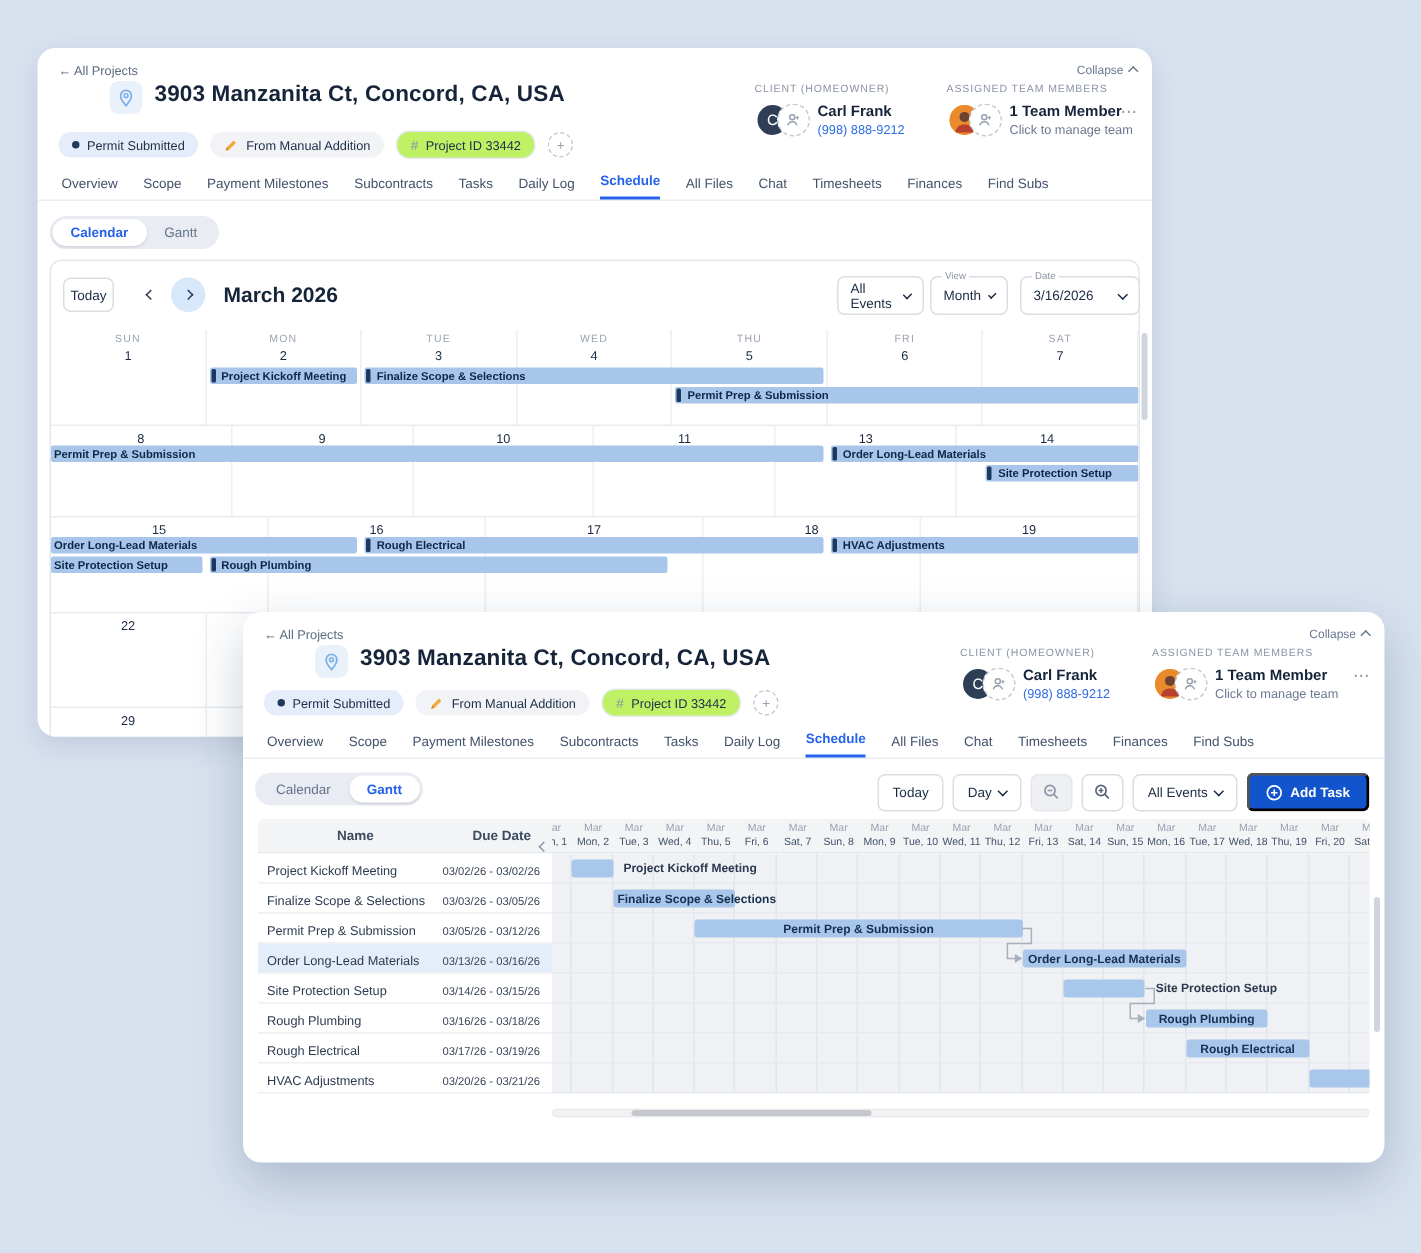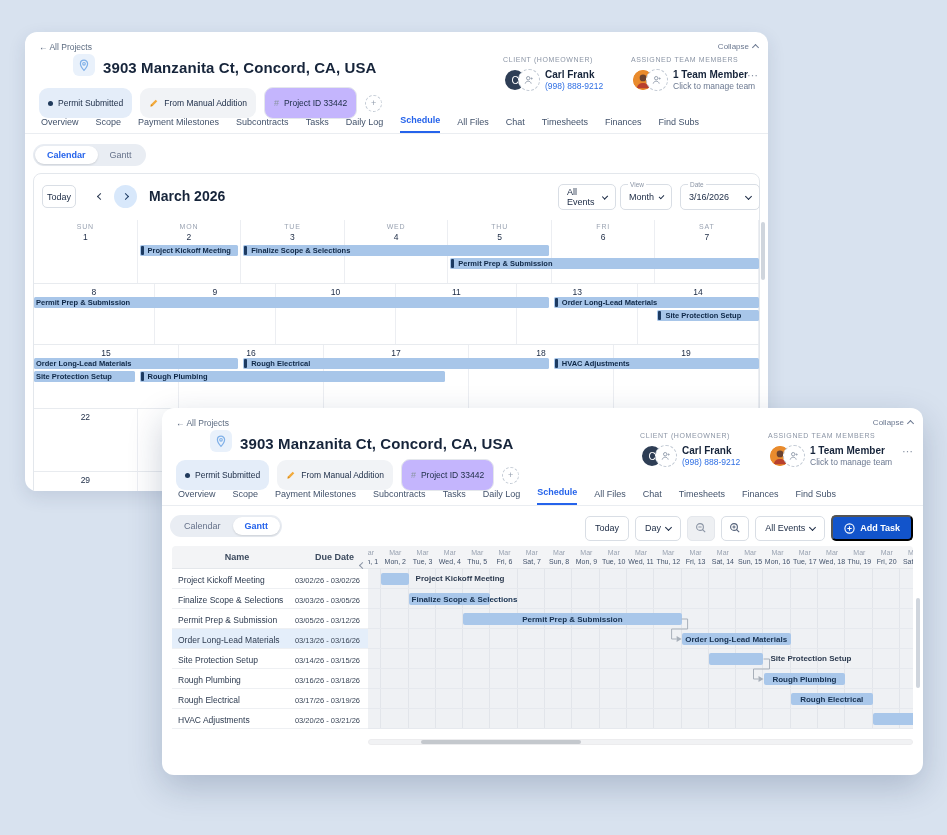--- a/index.html
+++ b/index.html
@@ -4,21 +4,21 @@
 <style>
   html,body{margin:0;padding:0;}
   body{width:947px;height:835px;background:#d8e2ef;position:relative;overflow:hidden;
        font-family:"Liberation Sans",sans-serif;color:#1b2a44;}
   .card{position:absolute;background:#fff;border-radius:12px;overflow:hidden;}
   .back-card{left:25px;top:32px;width:743px;height:459px;box-shadow:0 6px 18px rgba(30,50,90,.12);}
   .front-card{left:162px;top:408px;width:761px;height:367px;box-shadow:0 12px 34px rgba(20,40,80,.22);z-index:5;}
 
   
   .crumb{position:absolute;top:10px;left:14px;font-size:8.5px;color:#5c6b80;}
-  .title-row{position:absolute;top:22px;left:12px;display:flex;align-items:flex-end;gap:8px;padding-left:36px;}
+  .title-row{position:absolute;top:22px;left:12px;display:flex;align-items:flex-start;gap:8px;padding-left:36px;}
   .pin-box{width:22px;height:22px;border-radius:6px;background:#e9f1fb;display:flex;align-items:center;justify-content:center;}
   .win-title{font-size:15px;font-weight:bold;color:#16243a;letter-spacing:.1px;}
   .collapse{position:absolute;top:10px;right:10px;font-size:8px;color:#6b7890;display:flex;align-items:center;gap:4px;}
   .menu-dots{position:absolute;top:38px;right:10px;color:#8b95a5;font-size:11px;line-height:10px;}
   .menu-dots::before{content:"⋯";}
   .sec-label{font-size:7px;color:#8b95a5;letter-spacing:.6px;}
   .client-sec{position:absolute;top:24px;left:478px;}
   .team-sec{position:absolute;top:24px;left:606px;}
   .person-row{display:flex;align-items:center;margin-top:5px;gap:6px;}
   .avatars{position:relative;width:36px;height:24px;flex:0 0 auto;}
@@ -27,26 +27,26 @@
   .avatar.navy{background:#2e3e55;}
   .avatar.orange{background:#e98b2d;overflow:hidden;}
   .add-person{position:absolute;left:15px;top:1px;width:22px;height:22px;border-radius:50%;
               border:1px dashed #c2cad4;background:#fff;box-sizing:border-box;
               display:flex;align-items:center;justify-content:center;color:#97a1b0;}
   .p-name{font-size:10px;font-weight:bold;color:#16243a;line-height:12px;}
   .p-sub{font-size:8.5px;color:#2f6fe4;line-height:11px;}
   .p-sub.gray{color:#6b7890;}
   .badge-row{position:absolute;left:14px;display:flex;gap:8px;align-items:center;}
   .back-card .badge-row{top:55px;} .front-card .badge-row{top:51px;}
-  .badge{height:30px;display:flex;align-items:center;gap:5px;padding:0 9px;border-radius:9px;
+  .badge{height:17px;display:flex;align-items:center;gap:5px;padding:0 9px;border-radius:9px;
          font-size:8.5px;color:#20304a;white-space:nowrap;}
   .badge.status{background:#e4edf9;}
   .badge.status .dot{width:5px;height:5px;border-radius:50%;background:#203a5c;}
   .badge.source{background:#f1f3f6;}
-  .badge.pid{background:#c4b5fd;border:1px solid #e4e7ec;}
+  .badge.pid{background:#bef264;border:1px solid #e4e7ec;}
   .badge.pid .hash::before{content:"#";color:#8b95a5;font-size:9px;}
   .add-badge{width:15px;height:15px;border-radius:50%;border:1px dashed #c2cad4;color:#97a1b0;
              display:flex;align-items:center;justify-content:center;font-size:9px;}
   .add-badge::before{content:"+";}
   .tab-bar{position:absolute;left:0;right:0;display:flex;gap:17px;padding:0 10px 0 16px;
            border-bottom:1px solid #eaedf1;height:21px;align-items:flex-end;}
   .back-card .tab-bar{top:80px;} .front-card .tab-bar{top:76px;}
   .tab{font-size:9px;color:#42526b;padding-bottom:6px;white-space:nowrap;cursor:pointer;}
   .tab.active{color:#2563eb;font-weight:bold;border-bottom:2px solid #2563eb;}
 

